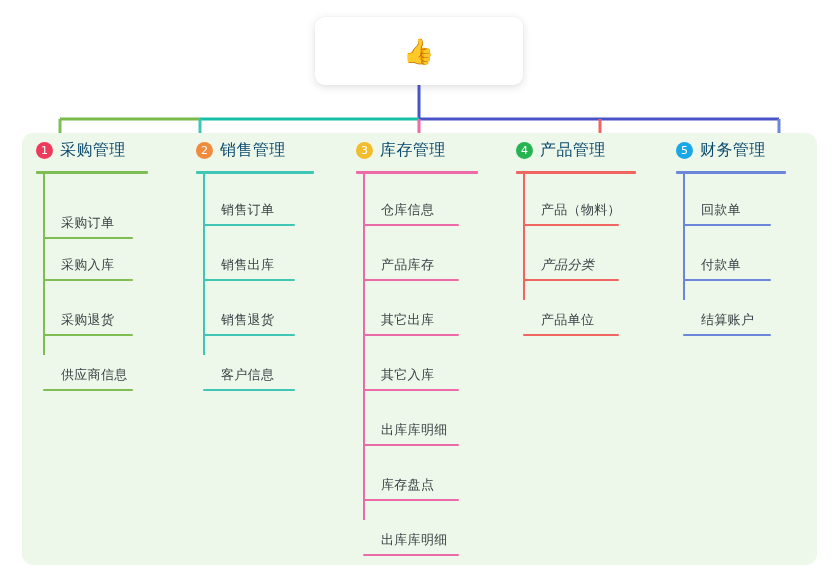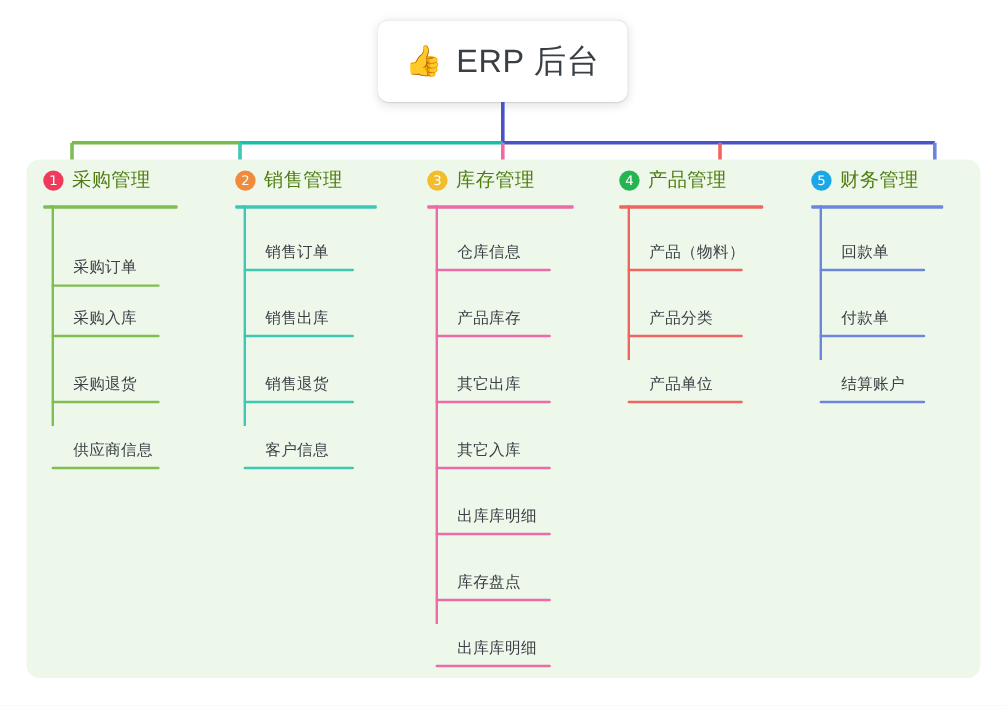--- a/index.html
+++ b/index.html
@@ -56,21 +56,21 @@
     width:17px;height:17px;border-radius:50%;
     color:#ffffff;
     font-size:11px;
     line-height:17px;
     text-align:center;
     font-family:"DejaVu Sans",sans-serif;
     flex:none;
   }
   .col-title{
     font-size:16px;
-    color:#4d7c0f;
+    color:#0c4a6e;
     letter-spacing:.4px;
   }
   .head-rule{
     position:absolute;
     left:0;top:38px;
     height:3px;
     border-radius:1px;
   }
   .spine{
     position:absolute;
@@ -96,21 +96,20 @@
     border-radius:1px;
   }
 </style>
 </head>
 <body>
 
 <div id="canvas">
 
   <div class="root-card">
     <span class="root-emoji">👍</span>
-    <span class="root-title">ERP 后台</span>
   </div>
 
   <svg id="wires" viewBox="0 0 839 180">
     <g id="wire-group">
         <line x1="419" y1="85" x2="419" y2="119" stroke="#4a52c8" stroke-width="3" stroke-linecap="butt"></line>
         <line x1="60" y1="119" x2="200" y2="119" stroke="#79bb4a" stroke-width="3" stroke-linecap="butt"></line>
         <line x1="200" y1="119" x2="419" y2="119" stroke="#17bfa8" stroke-width="3" stroke-linecap="butt"></line>
         <line x1="419" y1="119" x2="779" y2="119" stroke="#4a52c8" stroke-width="3" stroke-linecap="butt"></line>
         <line x1="60" y1="119" x2="60" y2="143" stroke="#7fbd55" stroke-width="3" stroke-linecap="butt"></line>
         <line x1="200" y1="119" x2="200" y2="143" stroke="#3fc6b4" stroke-width="3" stroke-linecap="butt"></line>
@@ -210,21 +209,21 @@
           <div class="col-head">
             <span class="badge" style="background: rgb(36, 181, 82);">4</span>
             <span class="col-title">产品管理</span>
           </div>
           <div class="head-rule" style="width: 120px; background: rgb(240, 101, 95);"></div>
           <div class="spine" style="height: 129px; background: rgb(240, 101, 95);"></div>
           <div class="item" style="top: 47px; width: 96px; height: 46px;">
             <span class="item-label">产品（物料）</span>
             <div class="item-rule" style="width: 96px; background: rgb(240, 101, 95);"></div>
           </div>
-          <div class="item" style="top: 102px; width: 96px; height: 46px;">
+          <div class="item" style="top: 102px; width: 96px; height: 46px; font-style: italic;">
             <span class="item-label">产品分类</span>
             <div class="item-rule" style="width: 96px; background: rgb(240, 101, 95);"></div>
           </div>
           <div class="item" style="top: 157px; width: 96px; height: 46px;">
             <span class="item-label">产品单位</span>
             <div class="item-rule" style="width: 96px; background: rgb(240, 101, 95);"></div>
           </div>
         </div>
         <div class="col" style="left: 654px;">
           <div class="col-head">

